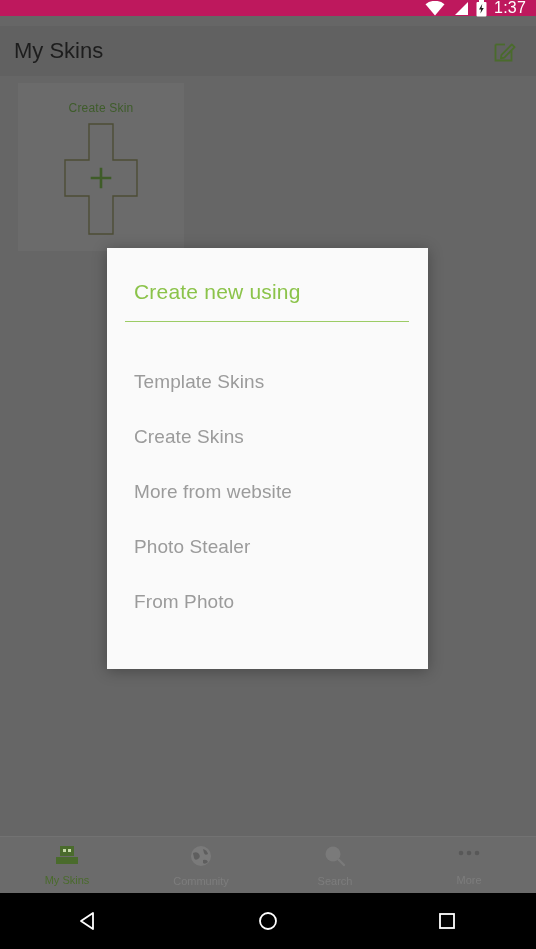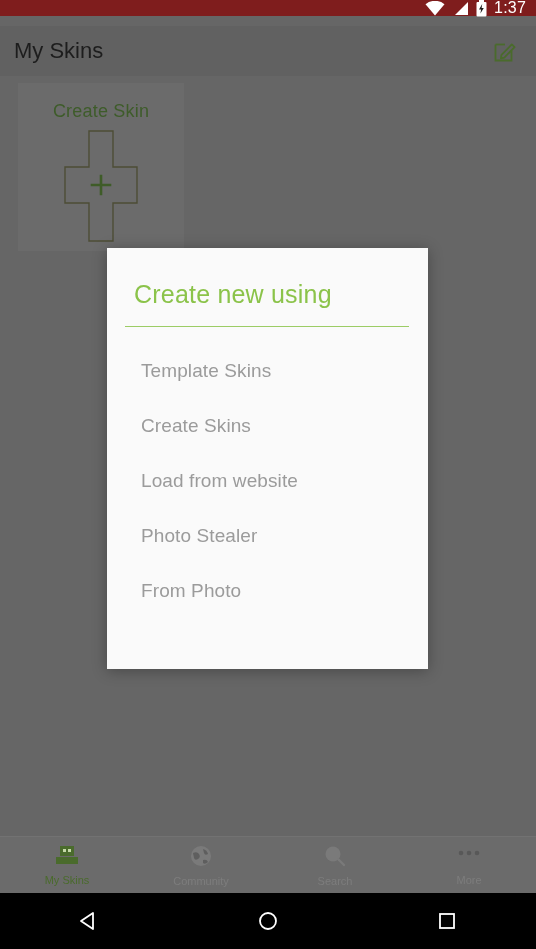--- a/index.html
+++ b/index.html
@@ -7,21 +7,21 @@
   body {
     font-family:"Liberation Sans", sans-serif;
     background:#666666;
     overflow:hidden;
     position:relative;
   }
 
   
   #status-bar{
     position:absolute; left:0; top:0; width:536px; height:16px;
-    background:#7f1d1d;
+    background:#be185d;
     display:flex; align-items:center; justify-content:flex-end;
     padding-right:10px; gap:7px;
   }
   #status-bar .sicon{ display:flex; align-items:center; }
   #clock{ color:#ffffff; font-size:16px; letter-spacing:.2px; }
 
   
   #app-bar{
     position:absolute; left:0; top:26px; width:536px; height:50px;
     background:#616161;
@@ -36,46 +36,46 @@
     position:absolute; left:0; top:76px; width:536px; height:760px;
     background:#666666;
   }
   #create-skin-card{
     position:absolute; left:18px; top:7px; width:166px; height:168px;
     background:rgba(255,255,255,0.035);
     display:flex; flex-direction:column; align-items:center;
     padding-top:18px;
   }
   #create-skin-label{
-    font-size:18px; color:#3e5c2a; letter-spacing:.2px;
+    font-size:12px; color:#3e5c2a; letter-spacing:.2px;
   }
   #skin-template-shape{ margin-top:8px; }
 
   
   #dialog-scrim{
     position:absolute; left:0; top:0; width:536px; height:949px;
     pointer-events:none;
   }
   #create-dialog{
     position:absolute; left:107px; top:248px; width:321px; height:421px;
     background:#fafafa;
     box-shadow:0 2px 14px rgba(0,0,0,.30);
   }
   #dialog-title{
-    font-size:25px; color:#8bc34a;
+    font-size:21px; color:#8bc34a;
     padding:32px 0 0 27px; letter-spacing:.2px;
   }
   #dialog-divider{
     height:1px; background:#9ccc65;
     margin:17px 19px 0 18px;
   }
   #dialog-list{ padding-top:16px; }
   .dialog-item{
-    height:55px; display:flex; align-items:center;
-    padding-left:34px;
+    height:55px; display:flex; align-items:flex-end;
+    padding-left:27px;
     font-size:19px; color:#9b9b9b; letter-spacing:.1px;
   }
 
   
   #bottom-nav{
     position:absolute; left:0; top:836px; width:536px; height:57px;
     background:#6b6b6b;
     border-top:1px solid #727272;
     display:flex;
   }
@@ -150,21 +150,21 @@
   <div id="dialog-title">Create new using</div>
   <div id="dialog-divider"></div>
   <div id="dialog-list">
     <div class="dialog-item">
       <span>Template Skins</span>
     </div>
     <div class="dialog-item">
       <span>Create Skins</span>
     </div>
     <div class="dialog-item">
-      <span>Load from website</span>
+      <span>More from website</span>
     </div>
     <div class="dialog-item">
       <span>Photo Stealer</span>
     </div>
     <div class="dialog-item">
       <span>From Photo</span>
     </div>
   </div>
 </div>
 

